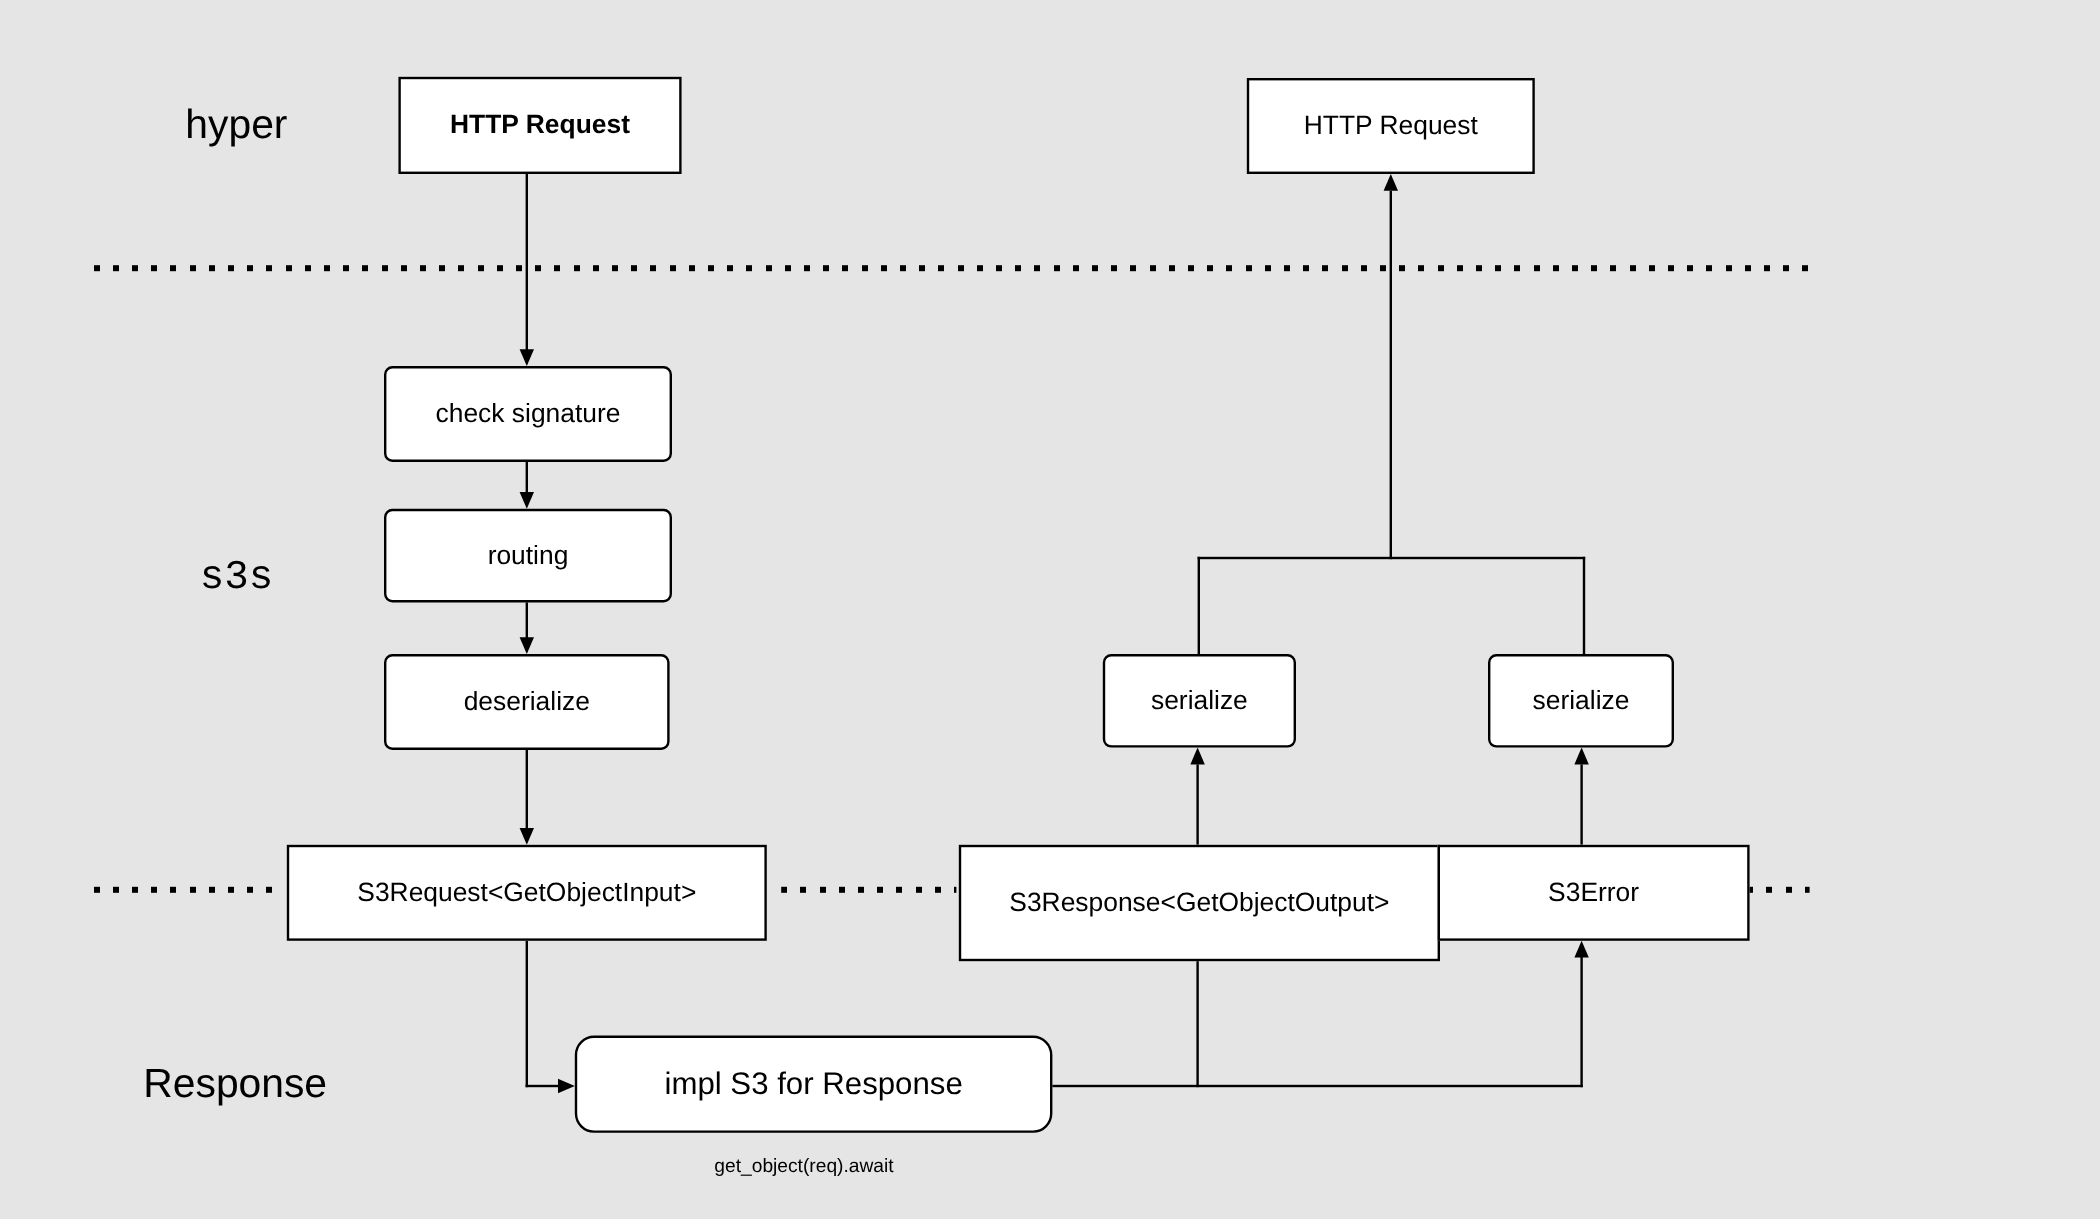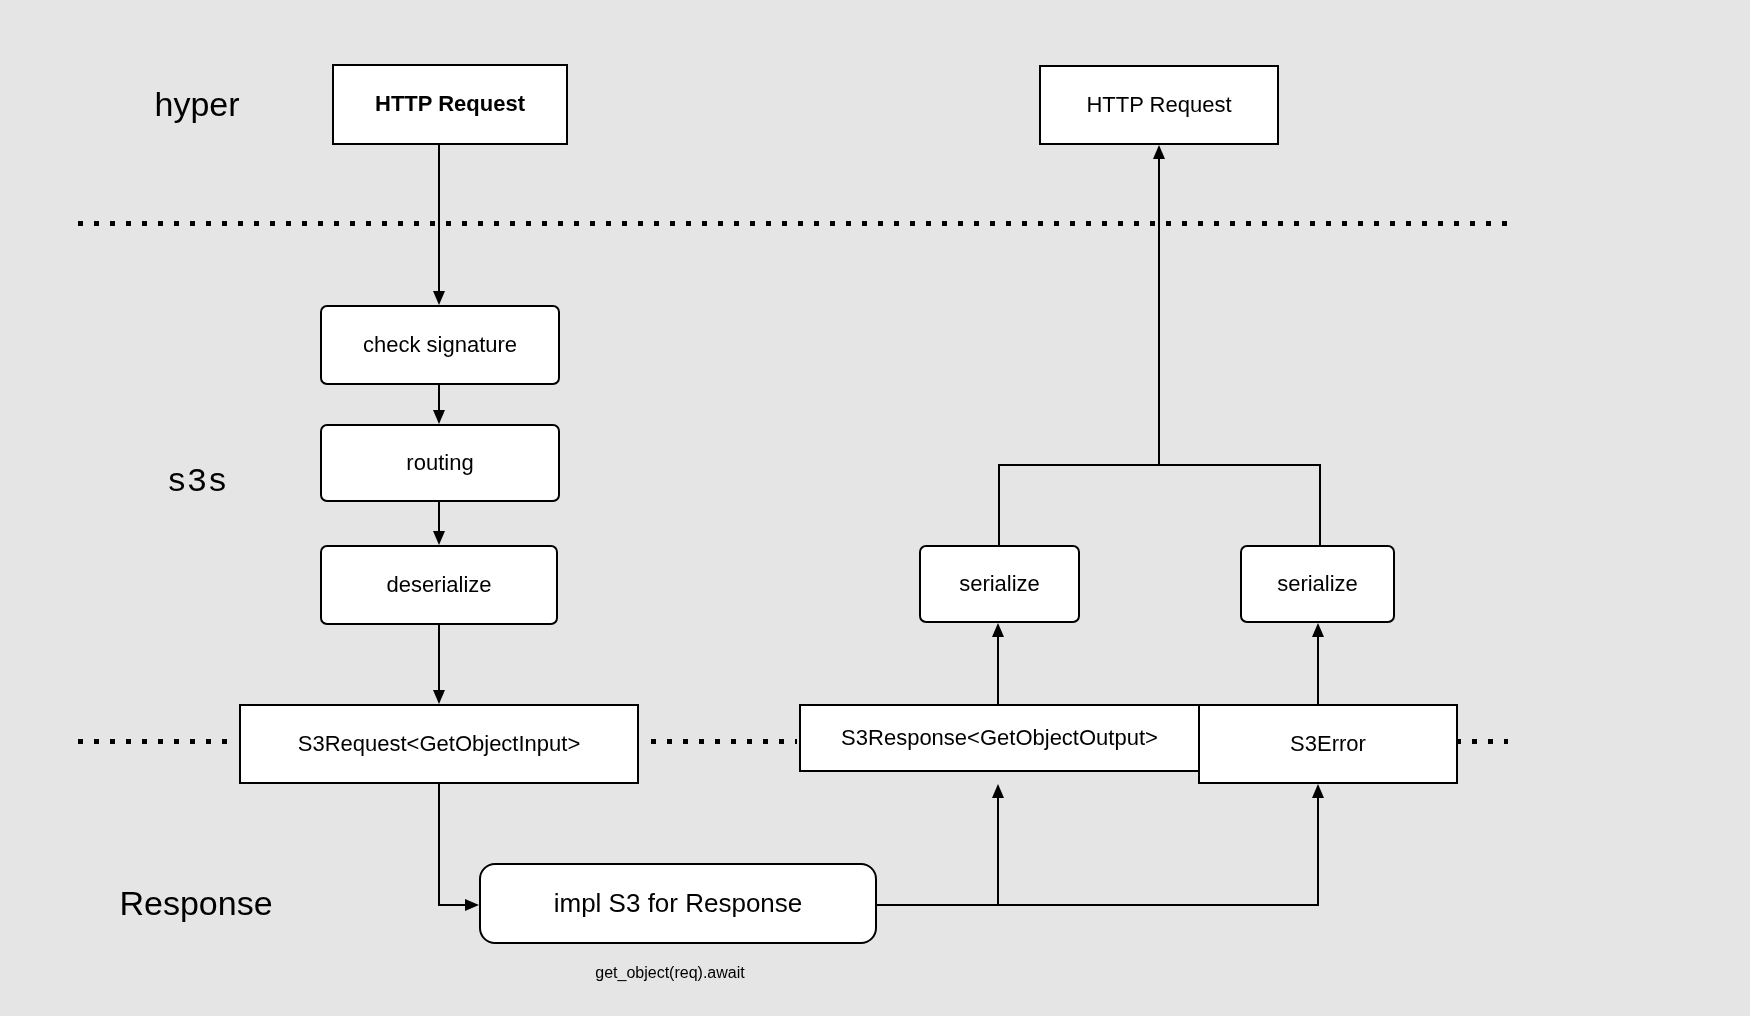--- a/index.html
+++ b/index.html
@@ -119,21 +119,21 @@
   </div>
   <div class="node" style="left:239px; top:704px; width:400px; height:80px;">
     <span>S3Request&lt;GetObjectInput&gt;</span>
   </div>
 
   <div class="node big-rounded" style="left:479px; top:863px; width:398px; height:81px;">
     <span>impl S3 for Response</span>
   </div>
   <div class="annotation" style="left:520px; top:957px; width:300px; height:32px;">get_object(req).await</div>
 
-  <div class="node" style="left:799px; top:704px; width:401px; height:68px;">
+  <div class="node" style="left:799px; top:704px; width:401px; height:97px;">
     <span>S3Response&lt;GetObjectOutput&gt;</span>
   </div>
   <div class="node" style="left:1198px; top:704px; width:260px; height:80px;">
     <span>S3Error</span>
   </div>
   <div class="node rounded" style="left:919px; top:545px; width:161px; height:78px;">
     <span>serialize</span>
   </div>
   <div class="node rounded" style="left:1240px; top:545px; width:155px; height:78px;">
     <span>serialize</span>

